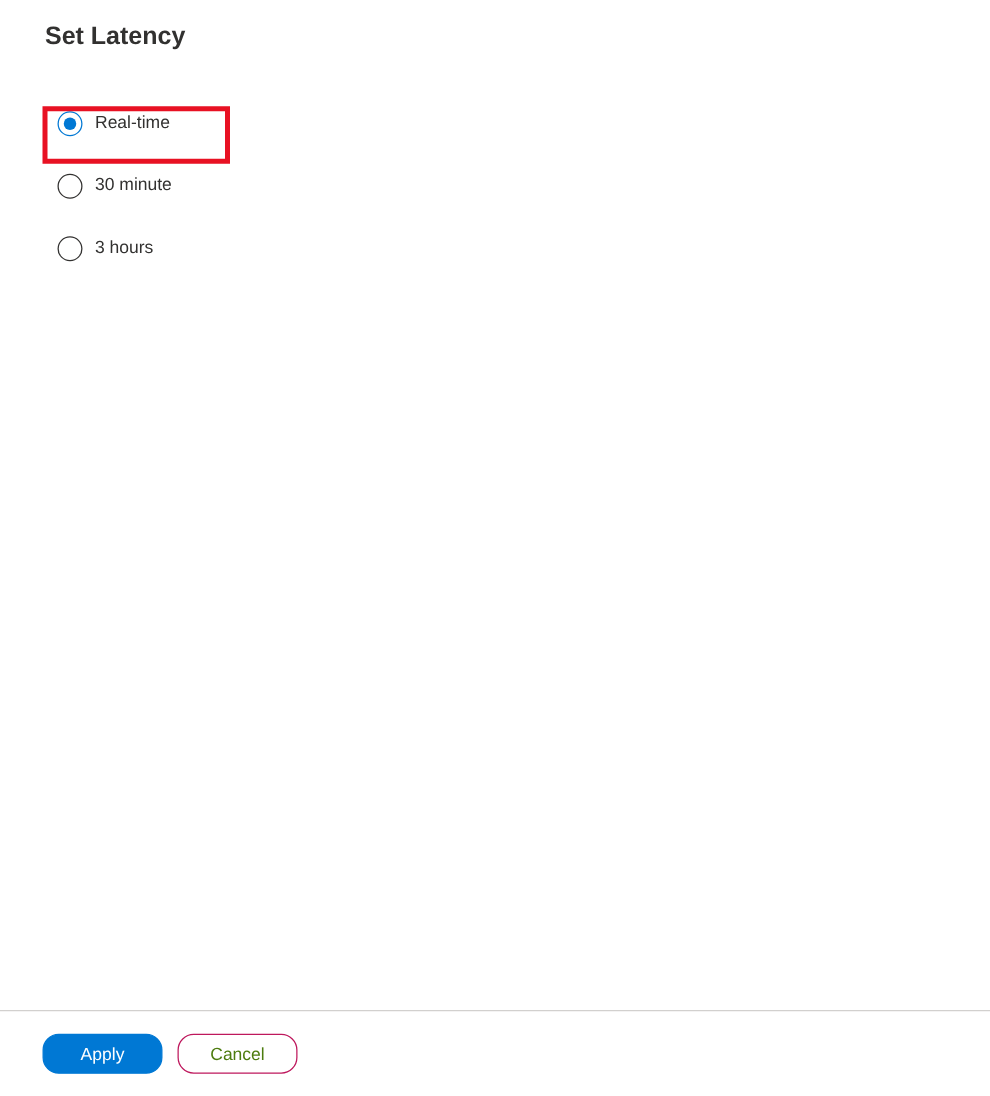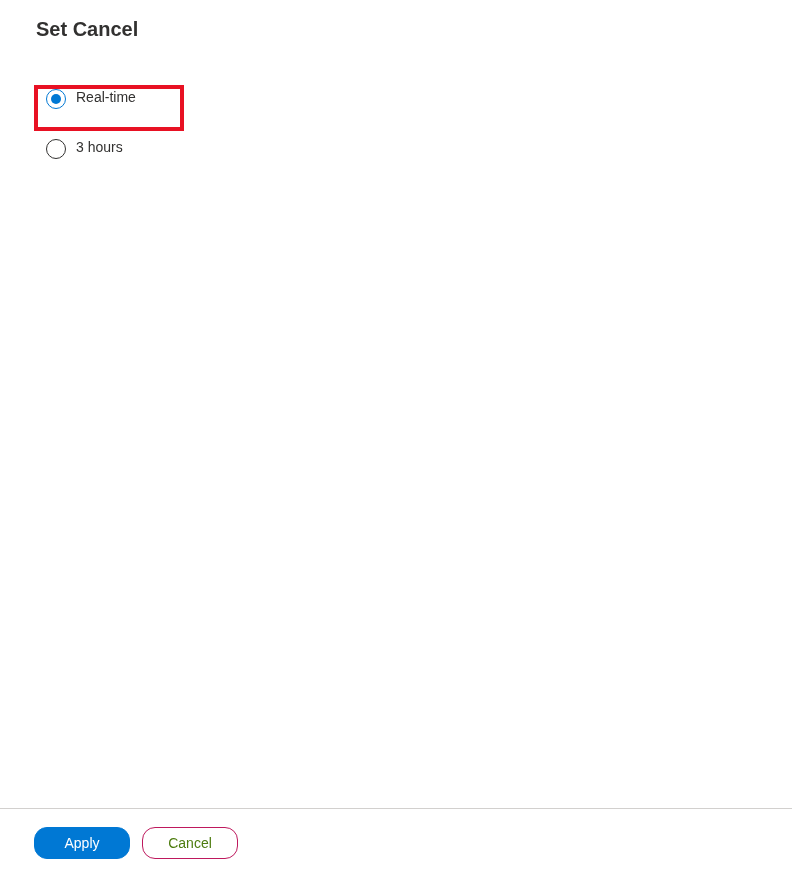--- a/index.html
+++ b/index.html
@@ -95,33 +95,37 @@
       background: #fff;
       color: #4d7c0f;
       border: 1px solid #be185d;
     }
   </style>
 </head>
 <body>
 
 <div class="panel">
 
-  <h1 class="panel-title">Set Cancel</h1>
+  <h1 class="panel-title">Set Latency</h1>
 
   <div class="options">
 
     <label class="option-row highlighted">
       <span class="highlight-box"></span>
       <span class="radio selected">
           <span class="radio-dot"></span>
         </span>
       <span class="option-label">Real-time</span>
     </label>
 
 
+    <label class="option-row">
+      <span class="radio"></span>
+      <span class="option-label">30 minute</span>
+    </label>
 
 
     <label class="option-row">
       <span class="radio"></span>
       <span class="option-label">3 hours</span>
     </label>
 
   </div>
 
   <div class="footer">

